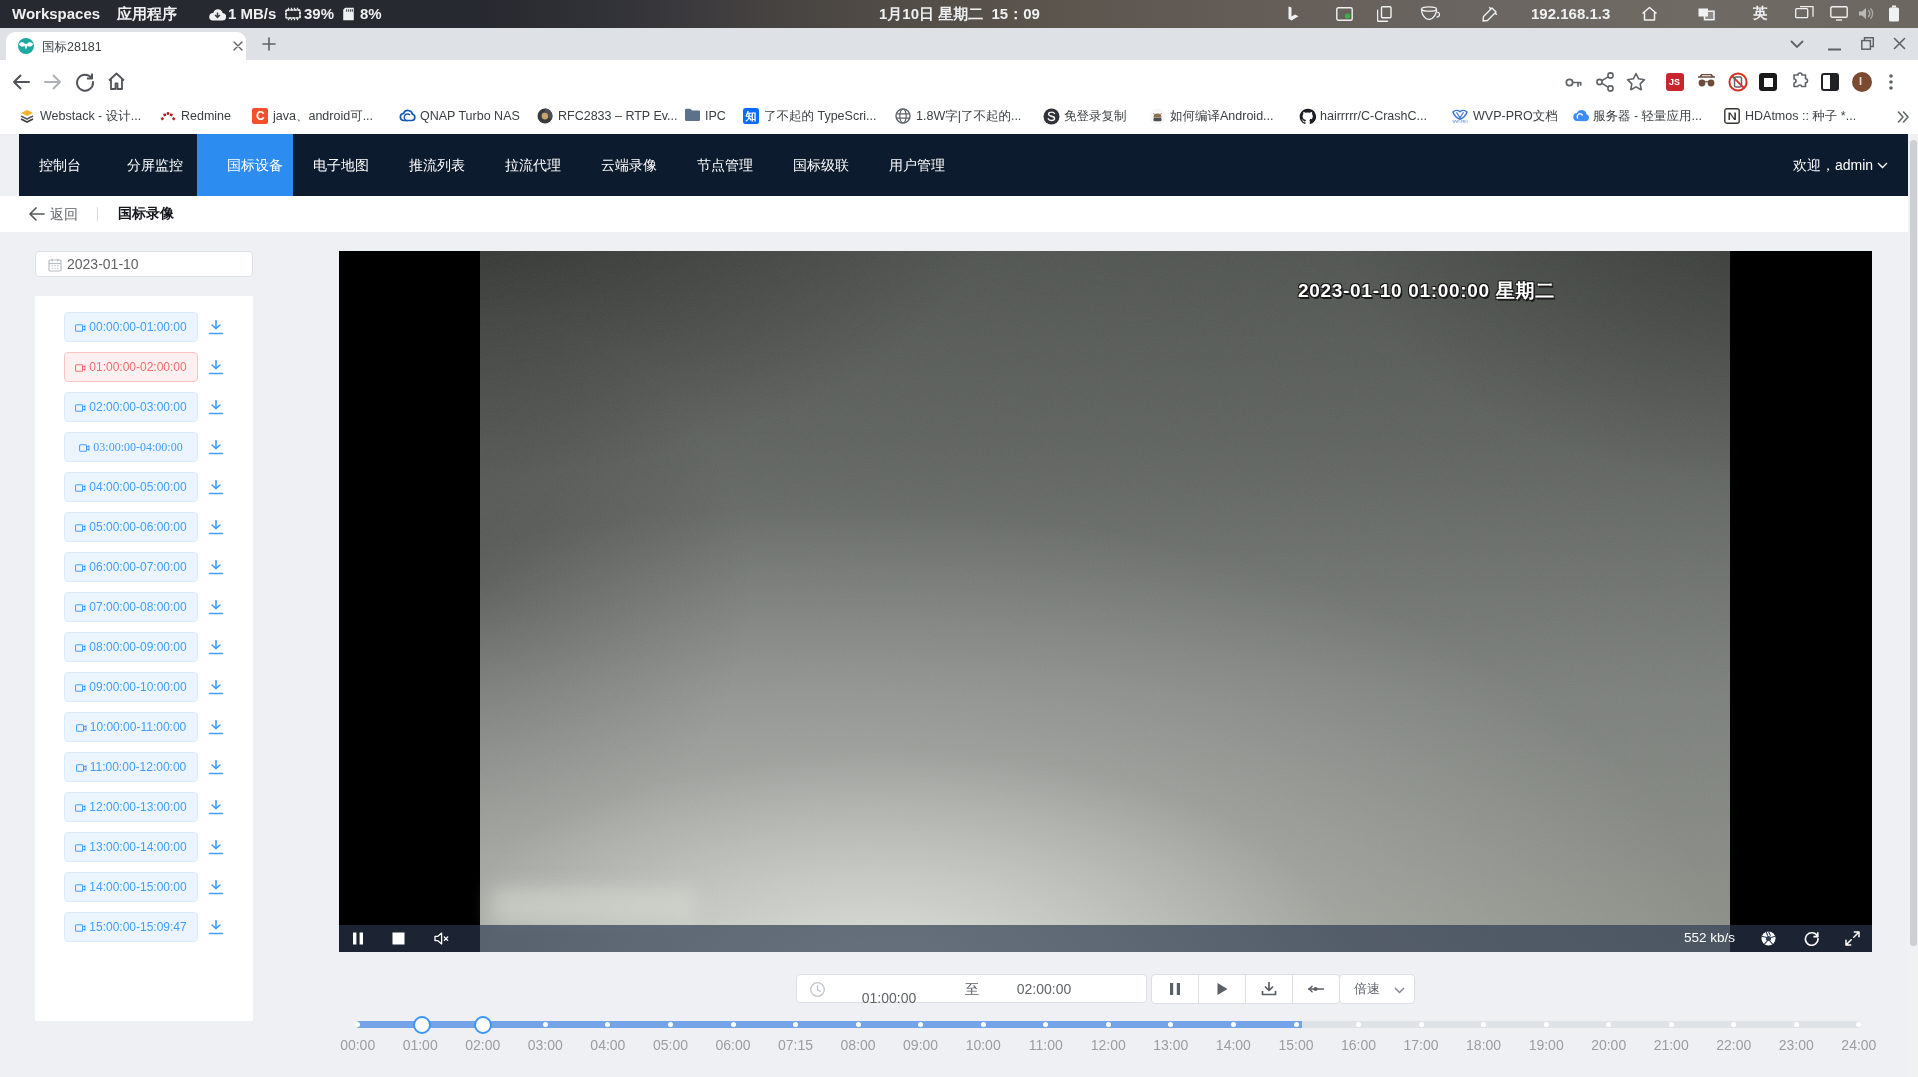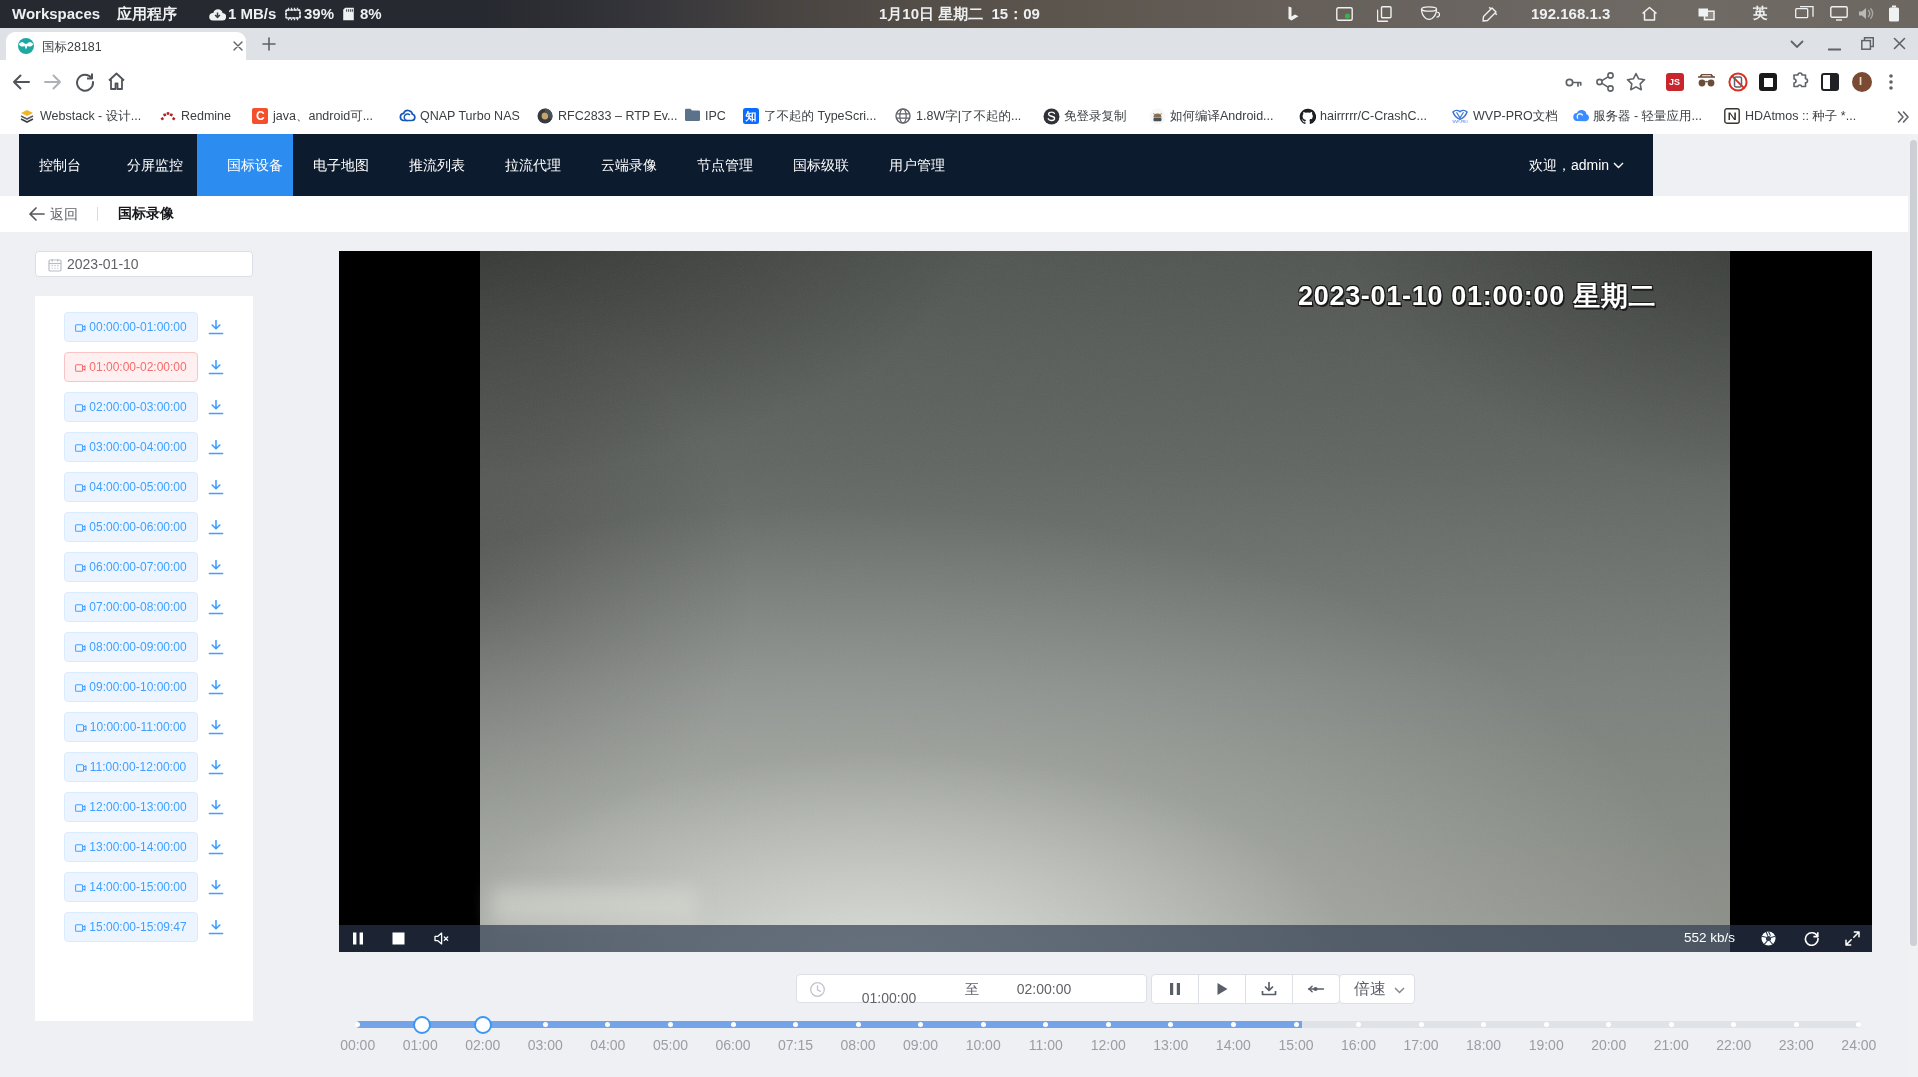--- a/index.html
+++ b/index.html
@@ -25,21 +25,21 @@
 #urlpill .url { position:absolute; left:29px; top:6px; font-size:14px; color:#27292d; letter-spacing:0.15px;}
 #urlpill .url .grey { color:#3a3d42; }
 
 
 #bookbar { left:0; top:100px; width:1918px; height:34px; background:#fff; }
 .bm { position:absolute; top:0; height:34px; line-height:33px; font-size:12.5px; color:#3c4043; white-space:nowrap; }
 .bm .ic { position:relative; display:inline-block; width:16px; height:16px; vertical-align:-3.5px; margin-right:5px; }
 
 
 #page { left:0; top:134px; width:1908px; height:943px; background:#eef0f4; }
-#nav { position:absolute; left:19px; top:0; width:1634px; height:62px; background:#0d1b2e; }
+#nav { position:absolute; left:19px; top:0; width:1898px; height:62px; background:#0d1b2e; }
 .nv { position:absolute; top:0; height:62px; line-height:62px; color:#fff; font-size:14px; text-align:center; }
 .nv.active { background:#2d8cf0; }
 #welcome { position:absolute; top:0; right:29px; height:62px; line-height:62px; color:#fff; font-size:14px; }
 #subhead { position:absolute; left:0; top:62px; width:1908px; height:36px; background:#fff; }
 
 
 #dateinput { position:absolute; left:35px; top:117px; width:218px; height:26px; background:#fff; border:1px solid #dcdfe6; border-radius:4px; color:#606266; font-size:14px; line-height:24px; }
 #dateinput span { position:absolute; left:31px; top:0; }
 #sidepanel { position:absolute; left:35px; top:162px; width:218px; height:725px; background:#fff; }
 .seg { position:absolute; left:64px; width:134px; height:30px; border-radius:4px; border:1px solid #d9ecff; background:#ecf5ff; color:#409eff; font-size:12px; line-height:28px; text-align:center; white-space:nowrap; }
@@ -51,28 +51,28 @@
 #player { position:absolute; left:339px; top:117px; width:1533px; height:701px; background:#000; overflow:hidden; }
 #video { position:absolute; left:141px; top:0; width:1250px; height:701px;
   background:
    radial-gradient(700px 320px at 33% 101%, rgba(250,252,248,0.5), rgba(250,252,248,0) 65%),
    radial-gradient(1250px 680px at 28% 106%, rgba(237,240,235,0.52), rgba(237,240,235,0) 72%),
    radial-gradient(950px 500px at -4% -10%, rgba(0,2,0,0.45), rgba(0,2,0,0) 60%),
    radial-gradient(420px 420px at 0% 48%, rgba(0,2,0,0.22), rgba(0,2,0,0) 65%),
    radial-gradient(800px 460px at 106% -4%, rgba(0,4,0,0.33), rgba(0,4,0,0) 58%),
    linear-gradient(to bottom, #515551 0%, #616561 30%, #7c807c 62%, #8e928a 100%); }
 #wmark { position:absolute; left:12px; top:636px; width:205px; height:38px; background:rgba(215,217,210,0.55); filter:blur(9px); border-radius:6px; }
-#osd { position:absolute; left:959px; top:27px; color:#fff; font-size:27px; font-weight:700; letter-spacing:0.7px; text-shadow:1.5px 1.5px 0 #1a1a1a, -1px -1px 0 #1a1a1a, 1px -1px 0 #1a1a1a, -1px 1px 0 #1a1a1a; white-space:nowrap;text-align:center; }
+#osd { position:absolute; left:959px; top:27px; color:#fff; font-size:19px; font-weight:700; letter-spacing:0.7px; text-shadow:1.5px 1.5px 0 #1a1a1a, -1px -1px 0 #1a1a1a, 1px -1px 0 #1a1a1a, -1px 1px 0 #1a1a1a; white-space:nowrap;text-align:center; }
 #ctrlbar { position:absolute; left:0; bottom:0; width:1533px; height:27px; background:rgba(42,54,77,0.66); color:#fff; }
 #kbps { position:absolute; left:1345px; top:5px; font-size:13.5px; color:#fff; }
 
 
 #timebox { position:absolute; left:796px; top:840px; width:351px; height:29px; background:#fff; border:1px solid #dcdfe6; border-radius:4px; color:#606266; font-size:14px; }
 .pbtn { position:absolute; top:840px; width:48px; height:30px; background:#fff; border:1px solid #dcdfe6; }
-#sbtn { position:absolute; left:1339px; top:840px; width:76px; height:30px; background:#fff; border:1px solid #dcdfe6; border-radius:4px; color:#5a5e66; font-size:16px; line-height:28px; }
+#sbtn { position:absolute; left:1339px; top:840px; width:76px; height:30px; background:#fff; border:1px solid #dcdfe6; border-radius:4px; color:#5a5e66; font-size:13px; line-height:28px; }
 
 
 #track { position:absolute; left:356px; top:887px; width:1505px; height:7px; border-radius:3.5px; background:#dfe2e6; }
 #trackblue { position:absolute; left:0; top:0; width:946px; height:7px; border-radius:3.5px 0 0 3.5px; background:#74a3e8; }
 .tick { position:absolute; top:888px; width:5px; height:5px; border-radius:50%; background:#fff; }
 .handle { position:absolute; top:881.5px; width:18px; height:18px; border-radius:50%; background:#fff; border:2.5px solid #3c96f5; }
 .tlab { position:absolute; top:903px; width:60px; text-align:center; font-size:14px; color:#9a9da1; }
 
 
 #scrollbar { position:absolute; left:1908px; top:134px; width:10px; height:943px; background:#f0f1f3; }
@@ -360,21 +360,21 @@
 <div class="seg" style="top:258px;"><svg width="11" height="10" viewBox="0 0 13 11">
         <rect x="0.7" y="1.7" width="8.2" height="7.6" rx="1.2" stroke="#409eff" stroke-width="1.2" fill="none"></rect>
         <path d="M9.2 4.4 l2.6-1.6 v5.4 l-2.6-1.6" stroke="#409eff" stroke-width="1.2" fill="none" stroke-linejoin="round"></path>
       </svg>02:00:00-03:00:00</div>
 <div class="dl" style="top:264px;">
       <svg width="18" height="18" viewBox="0 0 18 18">
         <path d="M9 2.5 v8 M5.2 7 L9 10.8 L12.8 7" stroke="#409eff" stroke-width="1.6" fill="none" stroke-linecap="round" stroke-linejoin="round"></path>
         <path d="M2.5 15.5 h13" stroke="#409eff" stroke-width="1.6" stroke-linecap="round"></path>
       </svg>
     </div>
-<div class="seg" style="top:298px;"><svg width="11" height="10" viewBox="0 0 13 11">
+<div class="seg" style="top:298px;font-family:Liberation Serif, serif;"><svg width="11" height="10" viewBox="0 0 13 11">
         <rect x="0.7" y="1.7" width="8.2" height="7.6" rx="1.2" stroke="#409eff" stroke-width="1.2" fill="none"></rect>
         <path d="M9.2 4.4 l2.6-1.6 v5.4 l-2.6-1.6" stroke="#409eff" stroke-width="1.2" fill="none" stroke-linejoin="round"></path>
       </svg>03:00:00-04:00:00</div>
 <div class="dl" style="top:304px;">
       <svg width="18" height="18" viewBox="0 0 18 18">
         <path d="M9 2.5 v8 M5.2 7 L9 10.8 L12.8 7" stroke="#409eff" stroke-width="1.6" fill="none" stroke-linecap="round" stroke-linejoin="round"></path>
         <path d="M2.5 15.5 h13" stroke="#409eff" stroke-width="1.6" stroke-linecap="round"></path>
       </svg>
     </div>
 <div class="seg" style="top:338px;"><svg width="11" height="10" viewBox="0 0 13 11">

